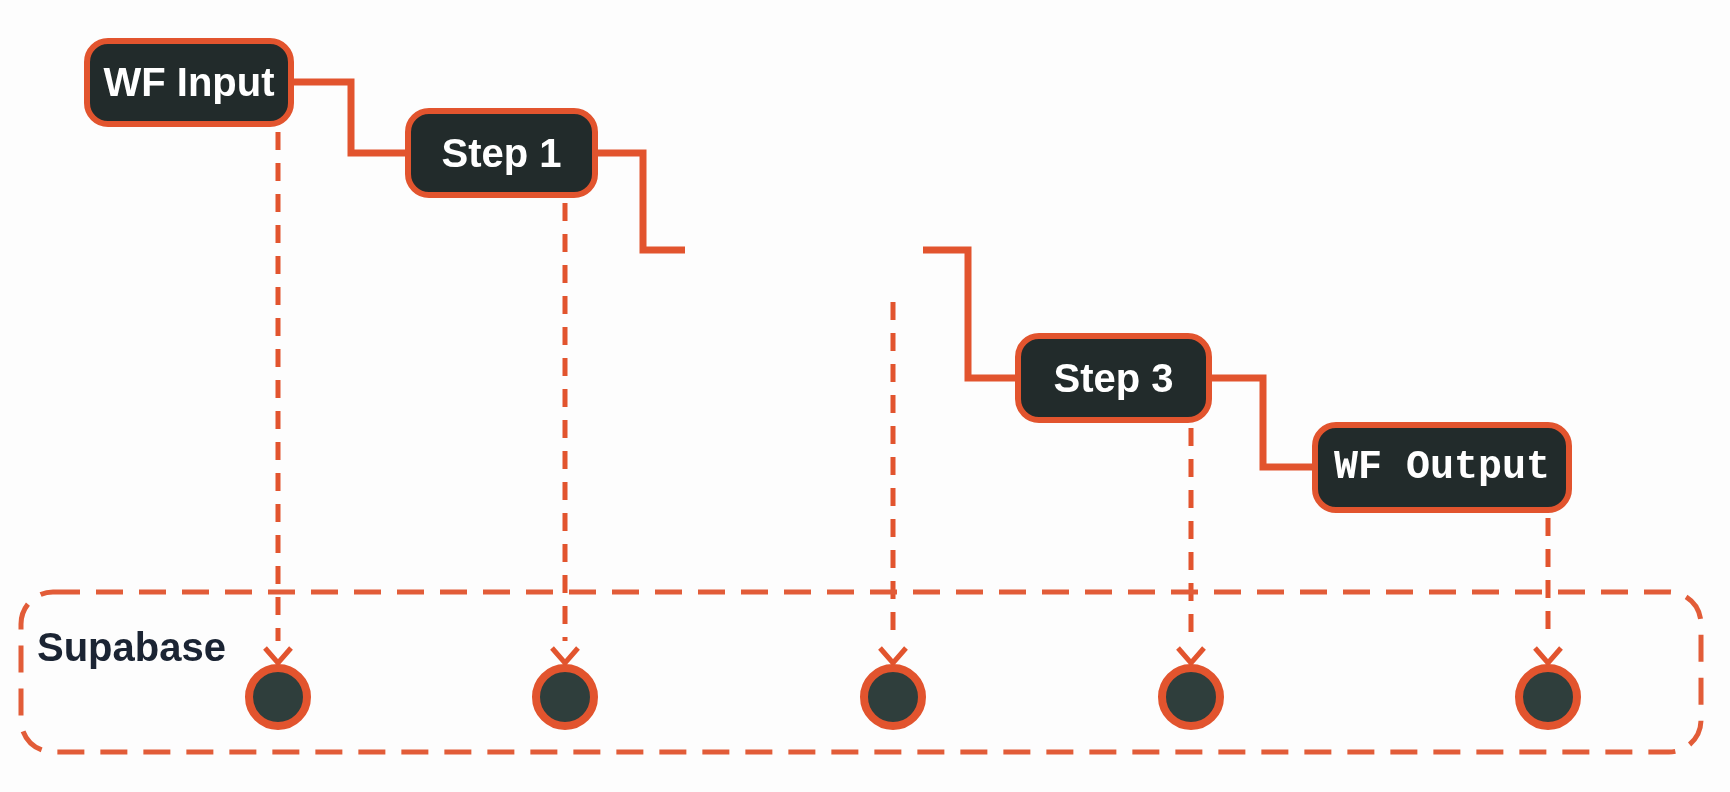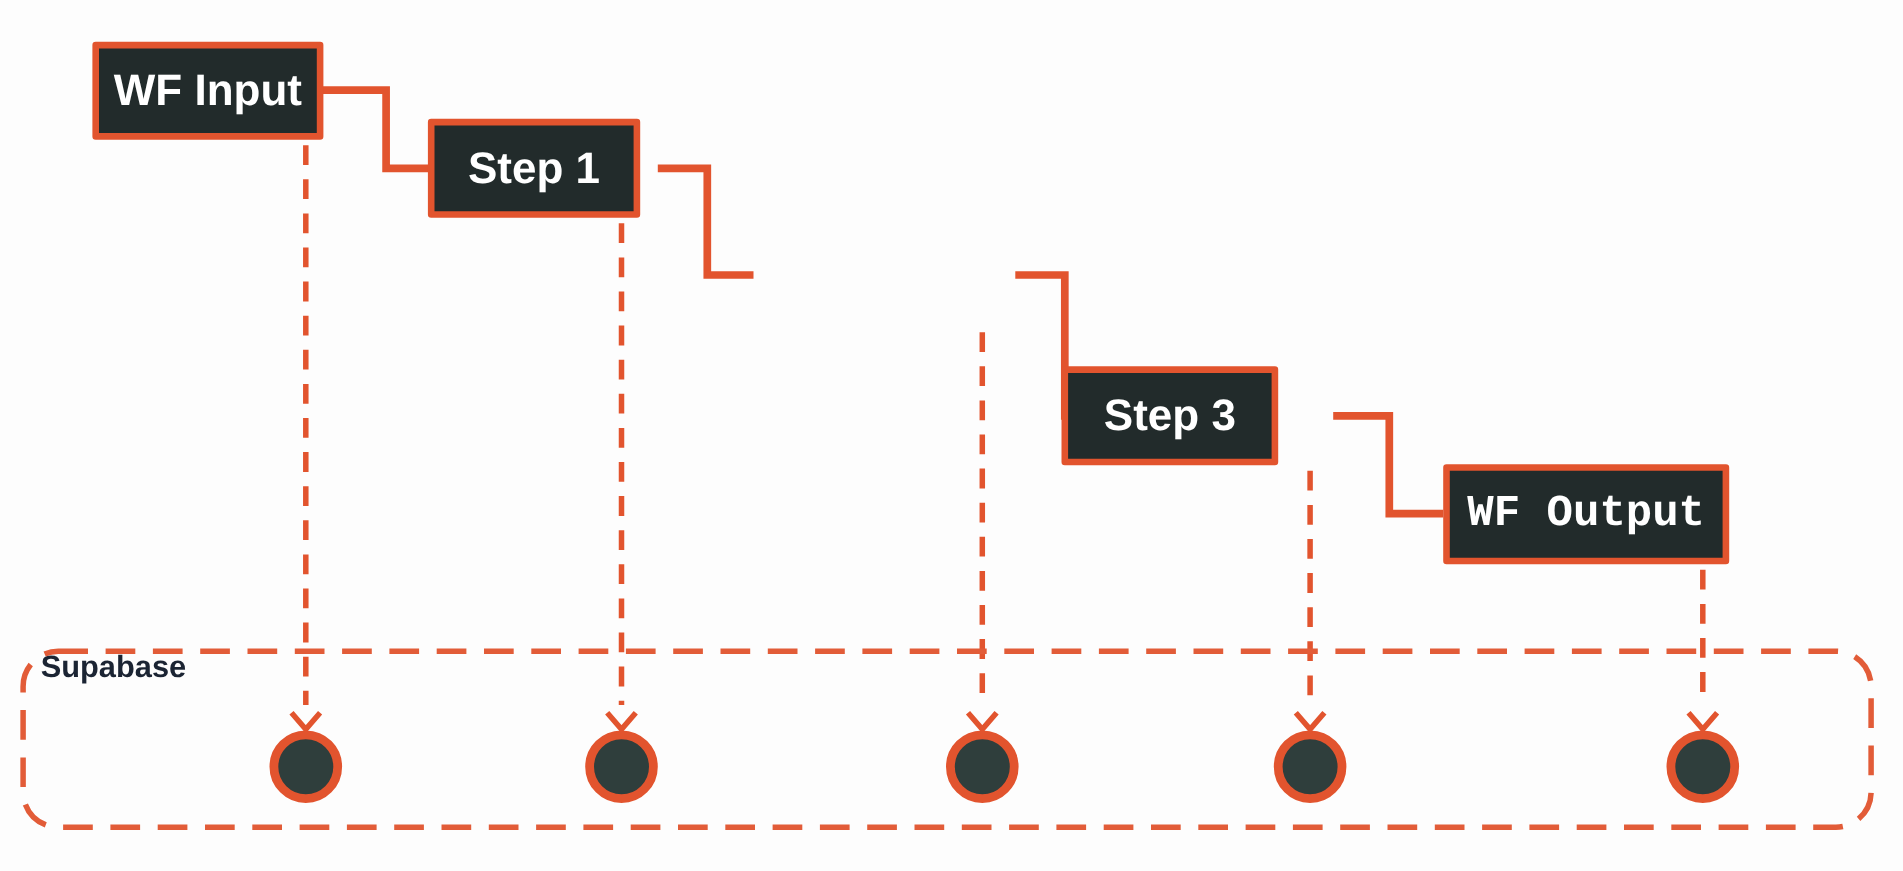--- a/index.html
+++ b/index.html
@@ -49,43 +49,43 @@
     stroke: var(--group-border, #e25c38);
     stroke-width: 5;
     stroke-dasharray: 27 16;
     stroke-linecap: butt;
   }
   .node {
     position: absolute;
     box-sizing: border-box;
     background: var(--node-fill, #222b2b);
     border: 6px solid var(--accent, #e2542e);
-    border-radius: 3px;
+    border-radius: 24px;
     display: flex;
     align-items: center;
     justify-content: center;
     color: var(--node-text, #ffffff);
     font-size: 40px;
     font-weight: 700;
     white-space: nowrap;
   }
   .dot {
     position: absolute;
     box-sizing: border-box;
     width: 66px;
     height: 66px;
     border-radius: 50%;
     border: 8px solid var(--accent, #e2542e);
     background: var(--dot-fill, #2f3e3c);
   }
   .group-label {
     position: absolute;
     left: 37px;
-    top: 590px;
-    font-size: 28px;
+    top: 625px;
+    font-size: 40px;
     font-weight: 700;
     color: var(--label-color, #1b2433);
     white-space: nowrap;
   }
 </style>
 </head>
 <body>
 
 <div class="canvas">
 
@@ -108,26 +108,26 @@
     <polyline class="arrowhead" points="1178,648 1191,663 1204,648"></polyline>
     <polyline class="arrowhead" points="1535,648 1548,663 1561,648"></polyline>
 
     <rect class="group-rect" x="21" y="592" width="1680" height="160" rx="32" ry="32"></rect>
   </svg>
 
   <div class="node" style="left:84px;  top:38px;  width:210px; height:89px;">
     <span>WF Input</span>
   </div>
 
-  <div class="node" style="left:389px; top:108px; width:193px; height:90px;">
+  <div class="node" style="left:405px; top:108px; width:193px; height:90px;">
     <span>Step 1</span>
   </div>
 
 
-  <div class="node" style="left:965px; top:333px; width:197px; height:90px;">
+  <div class="node" style="left:1015px; top:333px; width:197px; height:90px;">
     <span>Step 3</span>
   </div>
 
   <div class="node" style="left:1312px; top:422px; width:260px; height:91px;font-family:Liberation Mono, monospace;">
     <span>WF Output</span>
   </div>
 
   <div class="group-label">Supabase</div>
 
   <div class="dot" style="left:245px;  top:664px;"></div>

